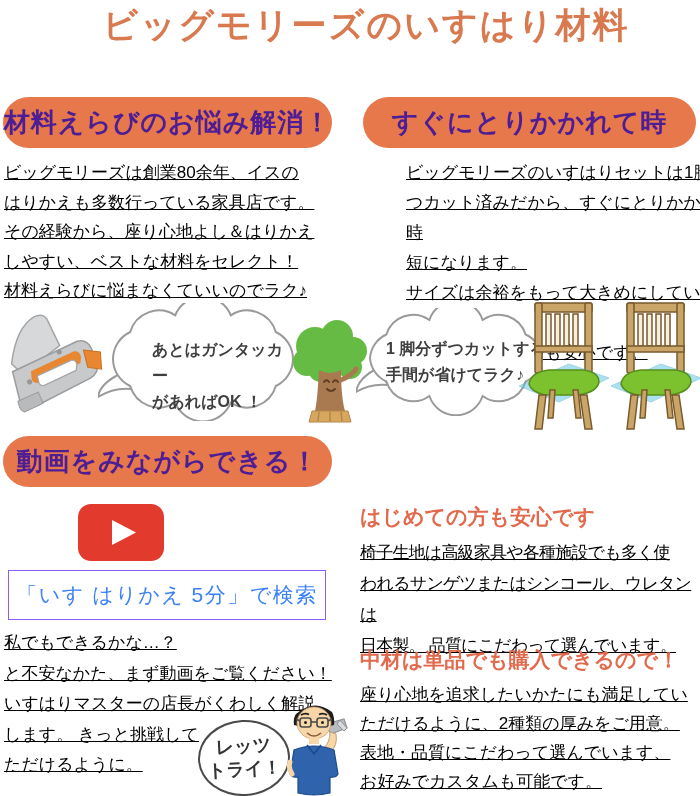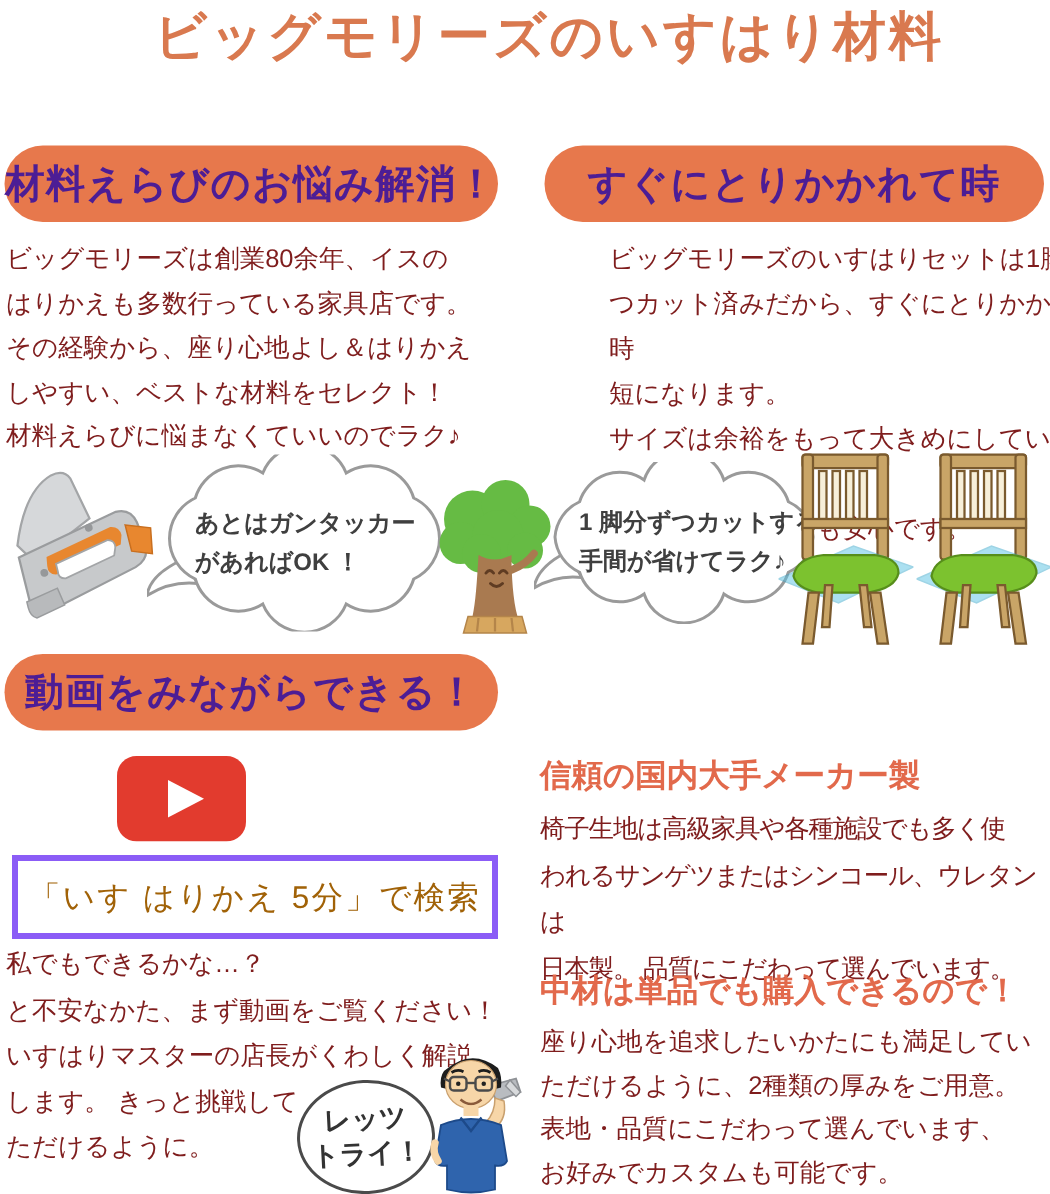--- a/index.html
+++ b/index.html
@@ -14,53 +14,53 @@
   .title .l2{font-size:34px;letter-spacing:9px;margin-top:3px;}
   
   .pill{position:absolute;height:51px;background:#e7784c;border-radius:26px;
         color:#4c1d95;font-size:26px;font-weight:bold;letter-spacing:1px;
         display:flex;align-items:center;justify-content:center;}
   .pill.h1{left:3px;top:97px;width:329px;}
   .pill.h2{left:363px;top:97px;width:333px;}
   .pill.h3{left:3px;top:436px;width:329px;}
   .pill.h4{left:363px;top:436px;width:333px;}
   
-  .body{position:absolute;font-size:17px;line-height:29.5px;color:#7f1d1d;
-        white-space:pre-line;}
+  .body{position:absolute;font-size:17px;line-height:29.5px;color:#000000;
+        white-space:pre-line;text-decoration:underline;}
   .b1{left:4px;top:158px;width:334px;}
   .b2{left:360px;top:158px;width:340px;line-height:30px;margin-left:46px;}
   .b3{left:4px;top:628px;width:334px;line-height:30.5px;}
   .sub-title{position:absolute;color:#e2694b;font-size:21px;font-weight:bold;}
   .st1{left:360px;top:503px;}
   .sb1{left:360px;top:537px;width:342px;line-height:31px;letter-spacing:-0.8px;}
   .st2{left:360px;top:646px;}
   .sb2{left:360px;top:680px;width:340px;line-height:29px;}
   
   .bubble{position:absolute;}
   .bubble svg{position:absolute;left:0;top:0;}
   .bubble .txt{position:absolute;font-size:16px;line-height:26px;color:#3f3f3f;
                white-space:pre-line;font-weight:bold;}
   .bubble1{left:98px;top:303px;width:200px;height:118px;}
-  .bubble1 .txt{left:32px;top:34px;}
+  .bubble1 .txt{left:54px;top:34px;}
   .bubble2{left:356px;top:308px;width:195px;height:108px;}
   .bubble2 .txt{left:30px;top:28px;}
   .cloud{fill:#ffffff;stroke:#9a9a9a;stroke-width:2;}
   
   .oval{position:absolute;left:198px;top:720px;width:88px;height:72px;
         background:#fff;border:2.5px solid #4a4a4a;border-radius:50%;
         display:flex;align-items:center;justify-content:center;text-align:center;
         font-size:18px;line-height:23px;font-weight:bold;color:#333;
         white-space:pre-line;transform:rotate(-3deg);}
   
   .yt-logo{position:absolute;left:78px;top:504px;width:86px;height:57px;}
   .yt-label{position:absolute;left:176px;top:518px;font-size:24px;color:#e23b2e;}
   
   .search-box{position:absolute;left:8px;top:570px;width:316px;height:48px;
-              border:4px solid #8b5cf6;display:flex;align-items:center;justify-content:center;
-              font-size:21px;letter-spacing:1.5px;color:#a16207;background:#fff;}
+              border:1px solid #8b5cf6;display:flex;align-items:center;justify-content:center;
+              font-size:21px;letter-spacing:1.5px;color:#3b82f6;background:#fff;}
   
   .gun{position:absolute;left:2px;top:303px;width:108px;height:122px;}
   .tree{position:absolute;left:287px;top:316px;width:86px;height:108px;}
   .chairs{position:absolute;left:519px;top:300px;width:182px;height:132px;}
   .chairs svg{position:absolute;top:0;}
   .chair1{left:0px;}
   .chair2{left:92px;}
   .man{position:absolute;left:274px;top:696px;width:80px;height:100px;}
 </style>
 </head>
@@ -248,21 +248,21 @@
     <path d="M33,37 Q40,43 47,37" stroke="#8a5a3a" stroke-width="1.6" fill="none"></path>
 
     <rect x="35" y="41" width="10" height="7" fill="#f7d6a8"></rect>
 
     <path d="M20,54 Q40,46 60,54 L64,78 Q62,82 56,81 L56,97 Q40,101 24,97 L24,81 Q18,82 16,78 Z" fill="#2f64ad" stroke="#1d4a8a" stroke-width="1.2"></path>
     <path d="M33,49 L40,58 L47,49" fill="none" stroke="#1d4a8a" stroke-width="1.6"></path>
 
     <path d="M18,78 Q14,72 16,66" stroke="#f7d6a8" stroke-width="5" fill="none" stroke-linecap="round"></path>
   </svg>
 
-  <div class="sub-title st1">信頼の国内大手メーカー製</div>
+  <div class="sub-title st1">はじめての方も安心です</div>
   <div class="body sb1">椅子生地は高級家具や各種施設でも多く使
 われるサンゲツまたはシンコール、ウレタンは
 日本製。 品質にこだわって選んでいます。</div>
   <div class="sub-title st2">中材は単品でも購入できるので！</div>
   <div class="body sb2">座り心地を追求したいかたにも満足してい
 ただけるように、2種類の厚みをご用意。
 表地・品質にこだわって選んでいます、
 お好みでカスタムも可能です。</div>
 
 </div>

